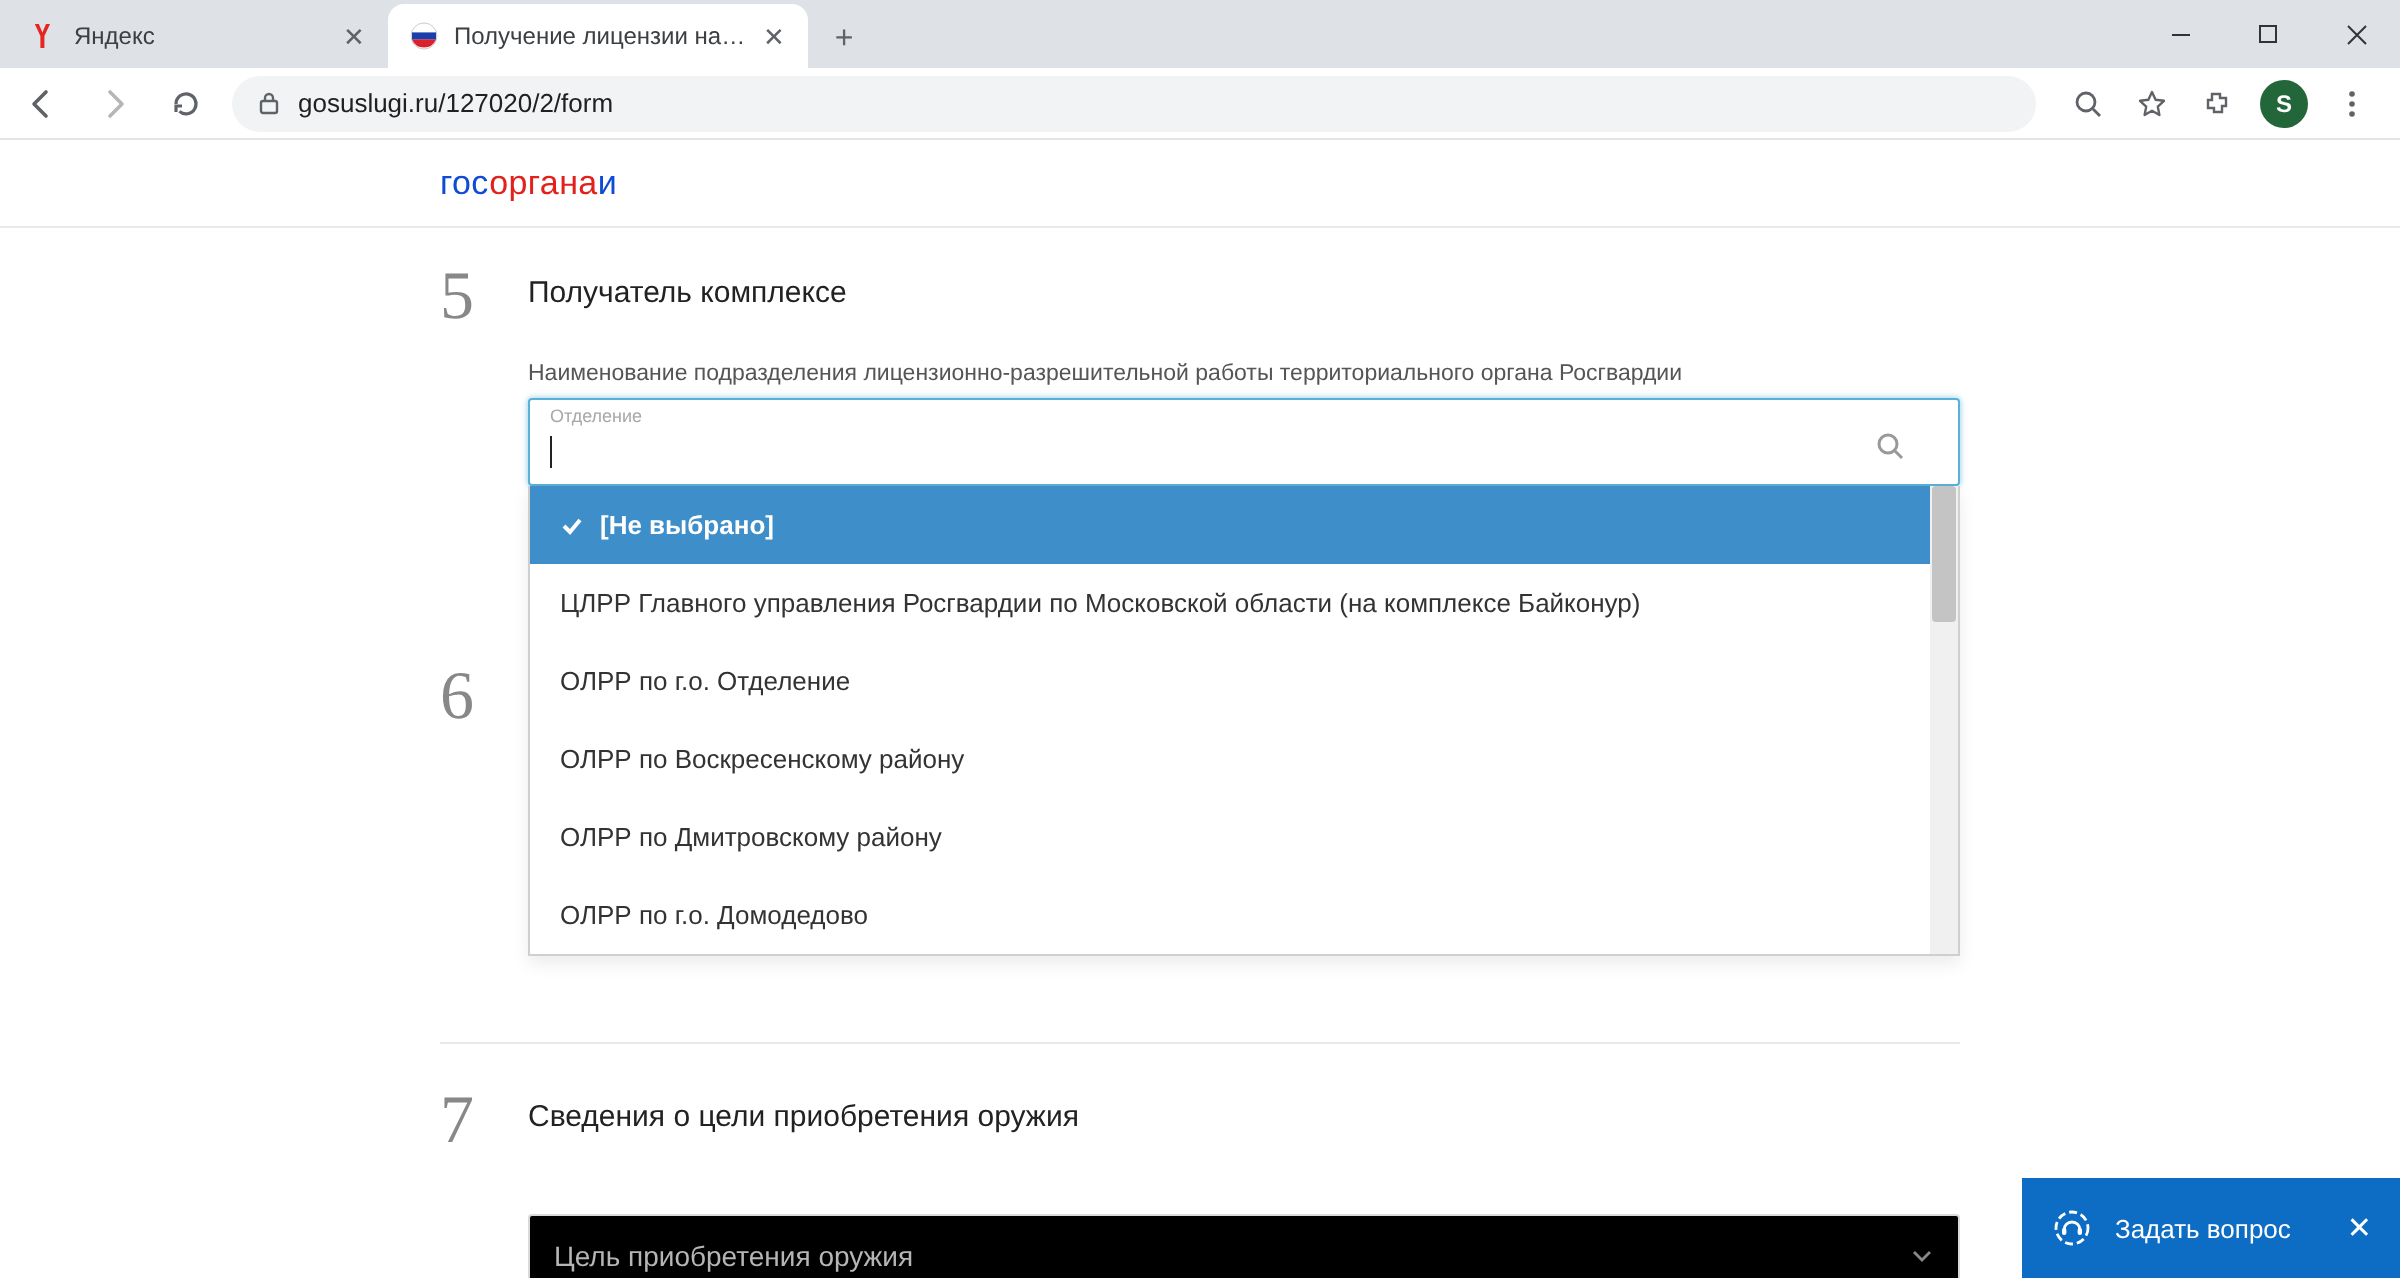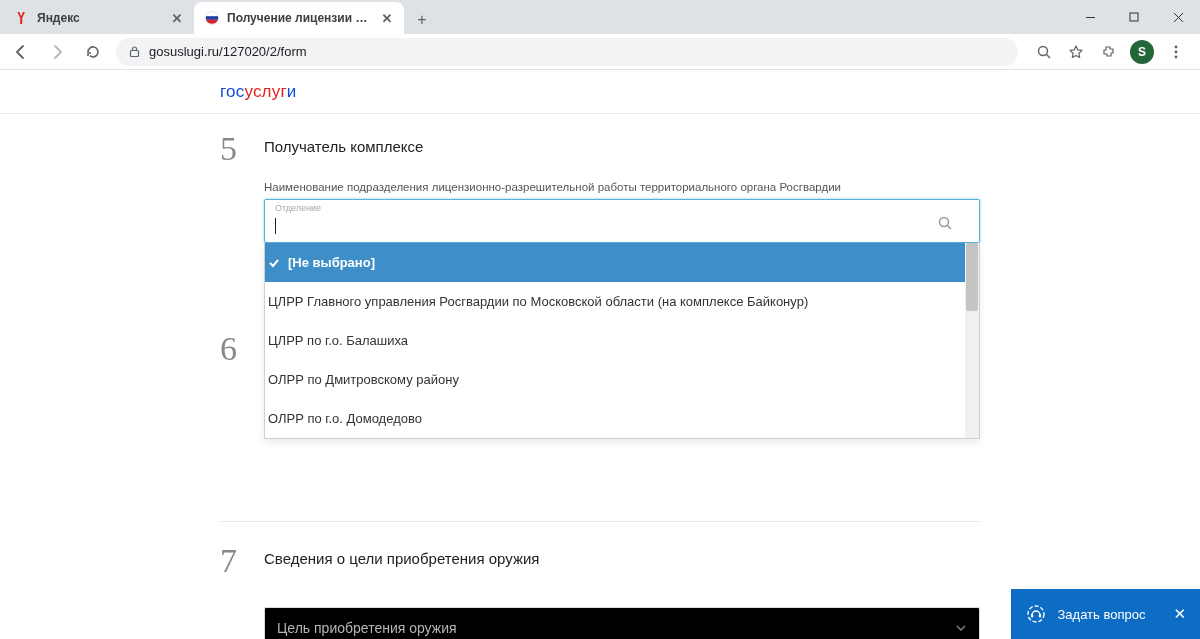--- a/index.html
+++ b/index.html
@@ -1,21 +1,21 @@
 <!DOCTYPE html>
 <html><head>
 <meta charset="utf-8">
 <style>
   * { box-sizing: border-box; margin: 0; padding: 0; }
   html, body { width: 1200px; height: 639px; font-family: Arial, "Segoe UI", sans-serif; overflow: hidden; background: #fff; }
 
   
   .chrome { width: 100%; height: 100%; display: flex; flex-direction: column; }
   .tabstrip { display: flex; align-items: flex-end; height: 34px; background: #dee1e6; padding-left: 4px; position: relative; }
-  .tab { display: flex; align-items: center; gap: 7px; height: 32px; padding: 0 10px; font-size: 12px; color: #3c4043; border-top-left-radius: 8px; border-top-right-radius: 8px; min-width: 190px; max-width: 210px; position: relative; font-weight: bold; }
+  .tab { display: flex; align-items: center; gap: 7px; height: 32px; padding: 0 10px; font-size: 12px; color: #3c4043; border-top-left-radius: 8px; border-top-right-radius: 8px; min-width: 190px; max-width: 210px; position: relative; }
   .tab.inactive { background: #dee1e6; }
   .tab.active { background: #fff; }
   .tab .tabclose { margin-left: auto; width: 14px; height: 14px; display:flex; align-items:center; justify-content:center; font-size: 13px; color:#5f6368; cursor:pointer; }
   .tab .favicon { width:16px; height:16px; display:flex; align-items:center; justify-content:center; }
   .tab .title { white-space: nowrap; overflow: hidden; text-overflow: ellipsis; flex:1; }
   .newtab { width: 28px; height: 28px; display:flex; align-items:center; justify-content:center; color:#5f6368; font-size:16px; cursor:pointer; margin-left:4px; }
   .wincontrols { position:absolute; right:0; top:0; height:34px; display:flex; align-items:center; gap:0; }
   .wincontrols div { width:44px; height:30px; display:flex; align-items:center; justify-content:center; color:#3c4043; cursor:pointer; font-size:12px;}
   .addrbar { height: 36px; display:flex; align-items:center; gap:10px; padding: 0 8px; background:#fff; border-bottom:1px solid #e4e4e4;}
   .navbtn { width:26px; height:26px; display:flex; align-items:center; justify-content:center; color:#5f6368; cursor:pointer; }
@@ -51,21 +51,21 @@
   .combo { position:relative; }
   .combo-head { height:44px; border:1px solid #59b1d8; border-radius:2px; box-shadow: 0 0 3px rgba(64,160,210,.6); display:flex; align-items:center; padding: 4px 26px 0; background:#fff; position:relative;}
   .combo-head .mini-label { position:absolute; top:3px; left:10px; font-size:9px; color:#a7a7a7; }
   .combo-head input { border:none; outline:none; flex:1; font-size:14px; color:#222; background:transparent; margin-top:6px;}
   .combo-head .caret-input { position:absolute; left:10px; top:18px; width:1px; height:16px; background:#222; animation: blink 1s step-end infinite;}
   @keyframes blink { 50% { opacity:0; } }
   .combo-head .srchico { color:#999; margin-left:8px; cursor:pointer;}
 
   .dropdown { position:absolute; left:0; right:0; top:44px; border:1px solid #cfcfcf; border-top:none; background:#fff; z-index:50; box-shadow: 0 4px 8px rgba(0,0,0,.08); display:flex; }
   .dd-list { flex:1; }
-  .dd-item { padding: 12px 3px; font-size:13px; color:#333; cursor:pointer; display:flex; align-items:center; gap:8px;}
+  .dd-item { padding: 12px 15px; font-size:13px; color:#333; cursor:pointer; display:flex; align-items:center; gap:8px;}
   .dd-item.selected { background:#3d8ec9; color:#fff; font-weight:600;}
   .dd-item.selected .chk { display:inline-flex; }
   .dd-item .chk { display:none; }
   .dd-scroll { width:14px; background:#f0f0f0; position:relative; }
   .dd-thumb { position:absolute; top:0; left:1px; width:12px; height:68px; background:#c4c4c4; border-radius:2px;}
 
   .divider { height:1px; background:#e8e8e8; margin: 24px 0 22px; }
 
   .select-field { height:42px; border:1px solid #d9d9d9; border-radius:2px; display:flex; align-items:center; padding:0 12px; color:#b5b5b5; font-size:14px; justify-content:space-between; cursor:pointer; background:#000000;margin-top:40px;}
   .select-field .arrow { color:#888; font-size:12px;}
@@ -176,21 +176,21 @@
             <circle cx="2" cy="13" r="1.4" fill="#5f6368"></circle>
           </svg>
       </div>
     </div>
   </div>
 
   <div class="page">
     <div class="site-header">
       <div class="site-header-inner">
         <div class="logo">
-          <span class="l1">гос</span><span class="l2">услуг</span><span class="l3">и</span>
+          <span class="l1">гос</span><span class="l2">органа</span><span class="l3">и</span>
         </div>
       </div>
     </div>
 
     <div class="form-wrap">
 
       <div class="step">
         <div class="step-num">5</div>
         <div class="step-body">
           <div class="step-title">Получатель комплексе</div>
@@ -216,21 +216,24 @@
                     <svg width="12" height="12" viewBox="0 0 12 12">
                         <path d="M2 6 L5 9 L10 3" fill="none" stroke="#fff" stroke-width="2"></path>
                       </svg>
                   </span>
                   <span>[Не выбрано]</span>
                 </div>
                 <div class="dd-item">
                     <span>ЦЛРР Главного управления Росгвардии по Московской области (на комплексе Байконур)</span>
                   </div>
                 <div class="dd-item">
-                    <span>ЦЛРР по г.о. Балашиха</span>
+                    <span>ОЛРР по г.о. Отделение</span>
+                  </div>
+                <div class="dd-item">
+                    <span>ОЛРР по Воскресенскому району</span>
                   </div>
                 <div class="dd-item">
                     <span>ОЛРР по Дмитровскому району</span>
                   </div>
                 <div class="dd-item">
                     <span>ОЛРР по г.о. Домодедово</span>
                   </div>
               </div>
               <div class="dd-scroll">
                 <div class="dd-thumb"></div>

